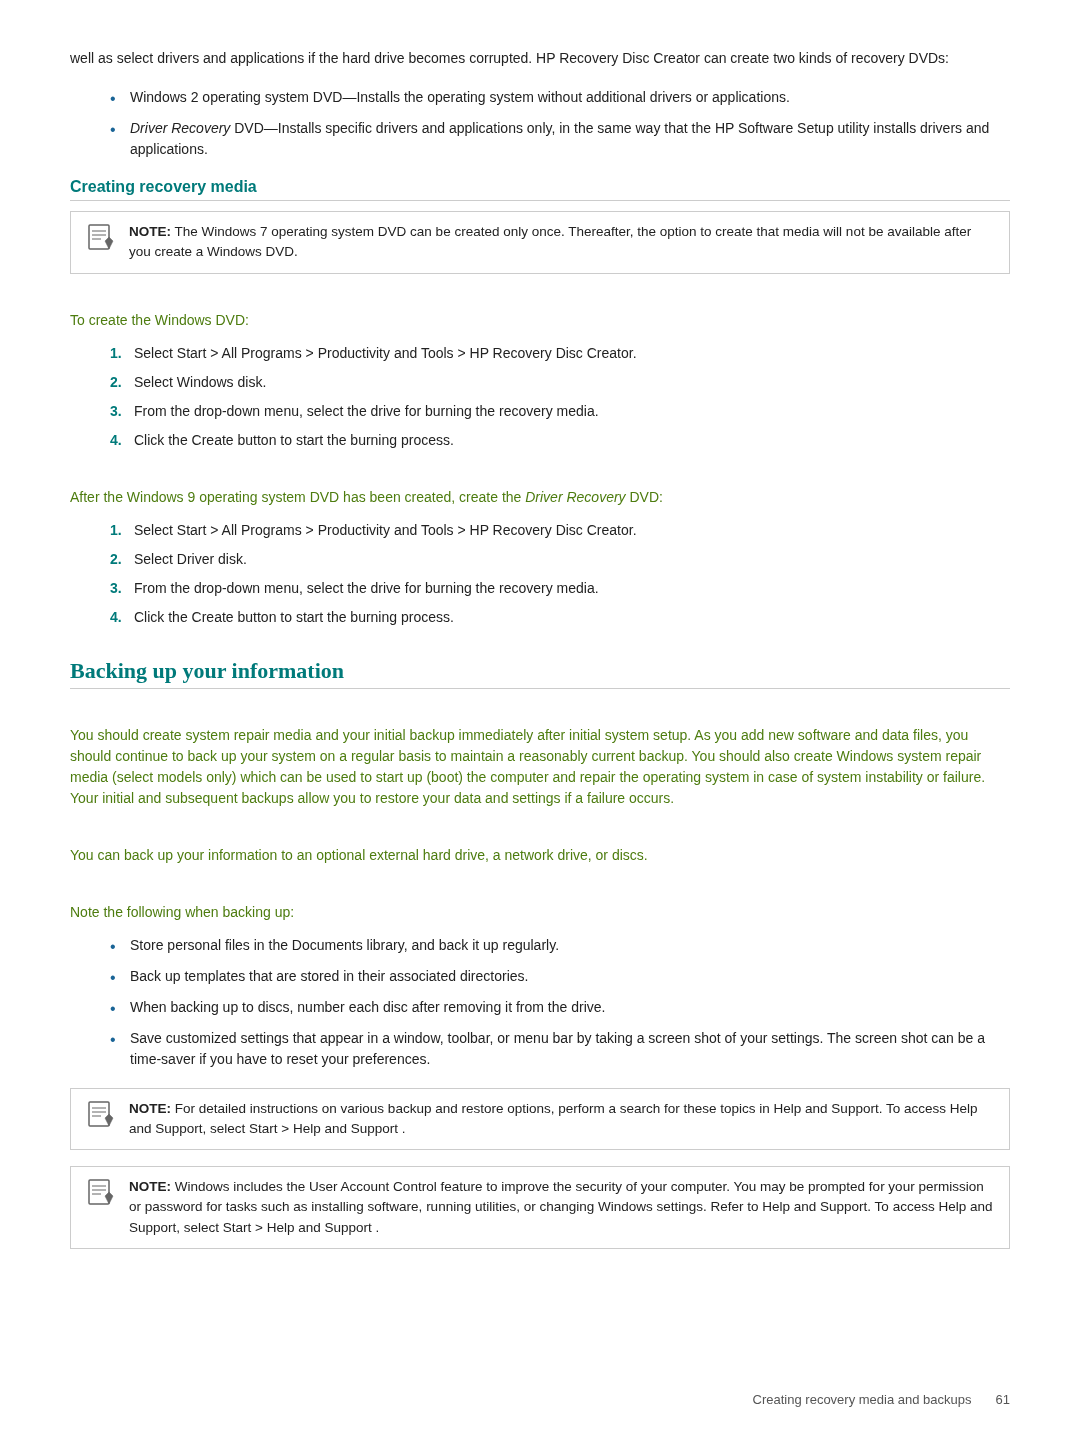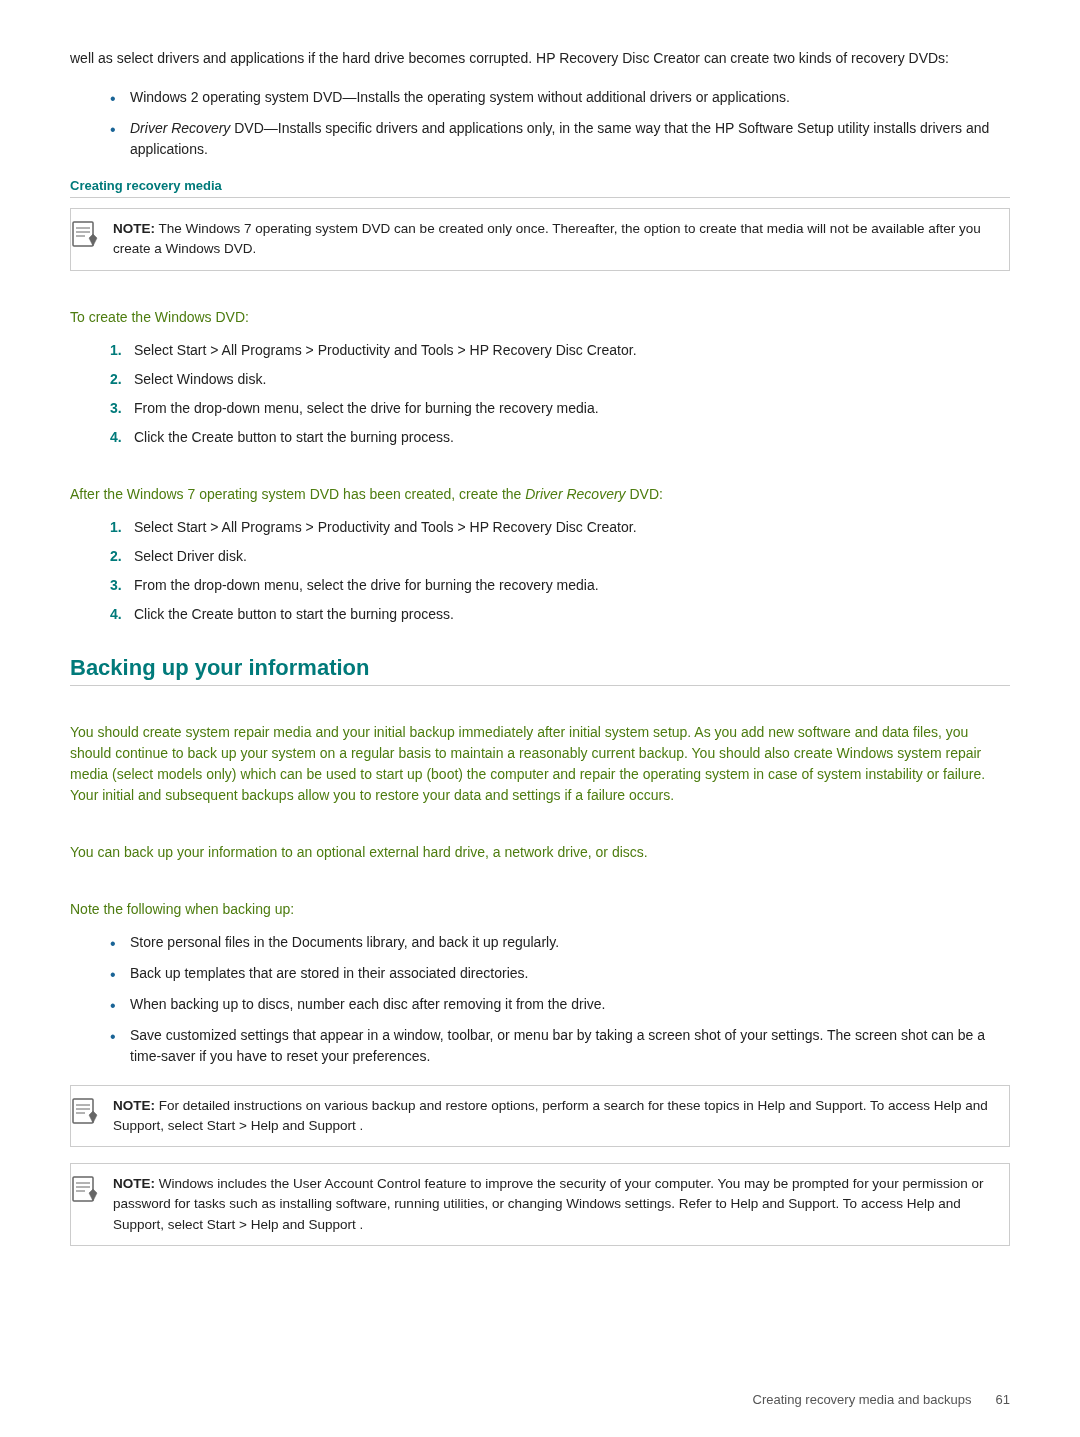--- a/index.html
+++ b/index.html
@@ -42,43 +42,44 @@
       content: '•';
       position: absolute;
       left: 0;
       color: #1a6496;
       font-size: 16px;
     }
 
     
     .section-heading-small {
       color: #007a7a;
-      font-size: 13px;
+      font-size: 16px;
       font-weight: bold;
       margin-bottom: 10px;
       margin-top: 10px;
       border-bottom: 1px solid #ccc;
       padding-bottom: 4px;
     }
 
     
     .section-heading-large {
       color: #007a7a;
       font-size: 22px;
       font-weight: bold;
       margin-bottom: 14px;
       margin-top: 30px;
       border-bottom: 1px solid #ccc;
       padding-bottom: 4px;
+      font-family: Liberation Serif, serif;
     }
 
     
     .note-box {
       border: 1px solid #ccc;
-      padding: 10px 0;
+      padding: 10px 16px;
       margin-bottom: 16px;
       display: flex;
       align-items: flex-start;
       gap: 10px;
       background: #fff;
     }
 
     .note-icon {
       flex-shrink: 0;
       width: 32px;
@@ -199,21 +200,21 @@
       <span class="step-number">3.</span>
       <span>From the drop-down menu, select the drive for burning the recovery media.</span>
     </li>
     <li>
       <span class="step-number">4.</span>
       <span>Click the <strong>Create</strong> button to start the burning process.</span>
     </li>
   </ol>
 
   <p class="body-text">
-    <span>After the Windows 7 operating system DVD has been created, create the </span>
+    <span>After the Windows 9 operating system DVD has been created, create the </span>
     <em class="italic-special">Driver Recovery</em>
     <span> DVD:</span>
   </p>
 
   <ol class="steps-list">
     <li>
       <span class="step-number">1.</span>
       <span>Select <strong>Start &gt; All Programs &gt; Productivity and Tools &gt; HP Recovery Disc Creator</strong>.</span>
     </li>
     <li>

